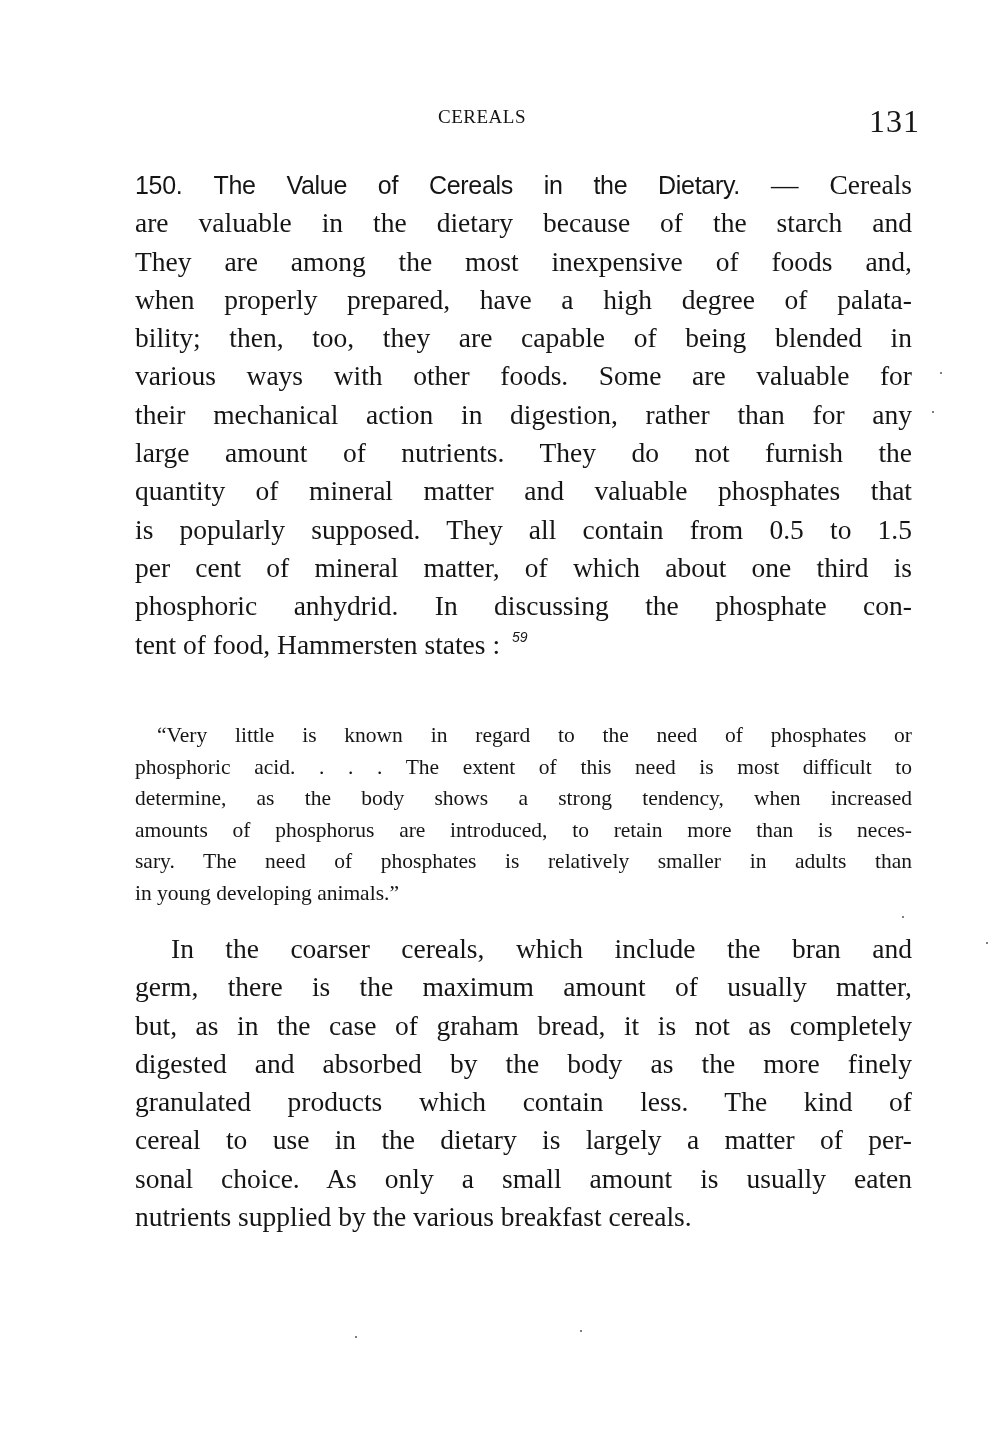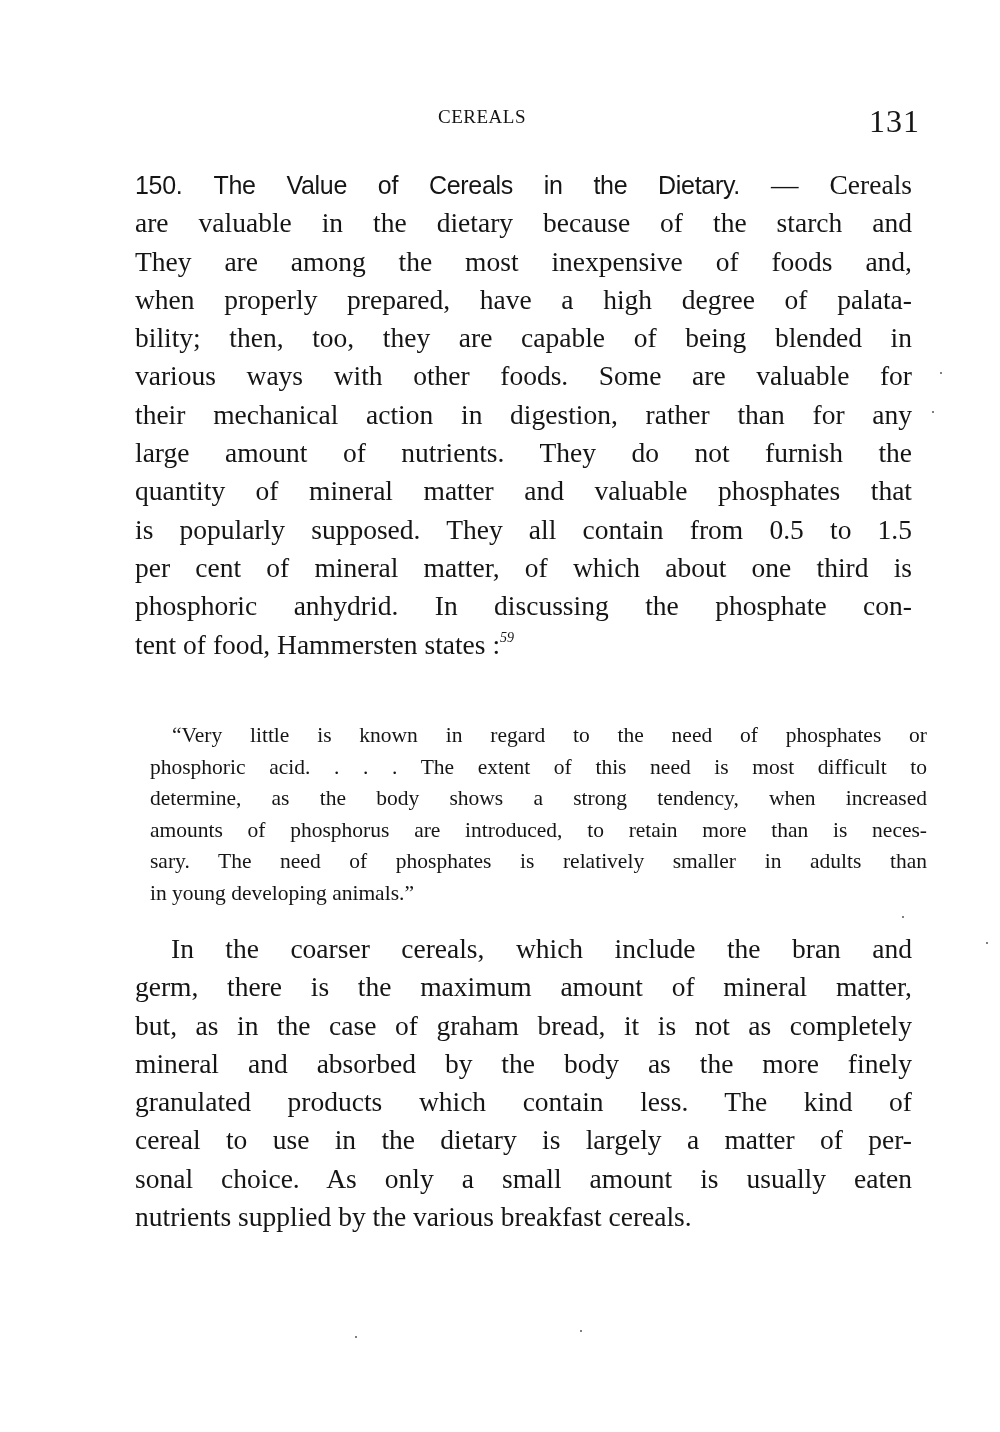--- a/index.html
+++ b/index.html
@@ -55,21 +55,21 @@
       text-align-last: justify;
       width: 777px;
       height: 38.3px;
       line-height: 38.3px;
       font-size: 27.5px;
     }
     .para1 { top: 166px; }
     .para2 { top: 930px; }
     .quote {
       position: absolute;
-      left: 150px;
+      left: 135px;
       top: 720px;
       width: 777px;
     }
     .qline {
       display: block;
       white-space: nowrap;
       text-align: justify;
       text-align-last: justify;
       width: 777px;
       height: 31.6px;
@@ -83,21 +83,22 @@
       font-family: "Liberation Sans", "DejaVu Sans", sans-serif;
       font-weight: normal;
       font-size: 25px;
       letter-spacing: -0.3px;
     }
     .sup {
       font-size: 14px;
       vertical-align: 12px;
       line-height: 0;
       font-style: italic;
-      font-family: Liberation Serif, serif;
+      font-family: Liberation Sans, sans-serif;
+      margin-left: 12px;
     }
     .speck {
       position: absolute;
       background: #555;
       border-radius: 50%;
       width: 2px; height: 2px;
     }
   </style>
 </head>
 <body>
@@ -129,23 +130,23 @@
     <span class="qline indent">“Very little is known in regard to the need of phosphates or</span>
     <span class="qline">phosphoric acid. . . . The extent of this need is most difficult to</span>
     <span class="qline">determine, as the body shows a strong tendency, when increased</span>
     <span class="qline">amounts of phosphorus are introduced, to retain more than is neces-</span>
     <span class="qline">sary. The need of phosphates is relatively smaller in adults than</span>
     <span class="qline last">in young developing animals.”</span>
   </div>
 
   <div class="body-block para2">
     <span class="line indent-big">In the coarser cereals, which include the bran and</span>
-    <span class="line">germ, there is the maximum amount of mineral matter,</span>
+    <span class="line">germ, there is the maximum amount of usually matter,</span>
     <span class="line">but, as in the case of graham bread, it is not as completely</span>
-    <span class="line">mineral and absorbed by the body as the more finely</span>
+    <span class="line">digested and absorbed by the body as the more finely</span>
     <span class="line">granulated products which contain less. The kind of</span>
     <span class="line">cereal to use in the dietary is largely a matter of per-</span>
     <span class="line">sonal choice. As only a small amount is usually eaten</span>
     <span class="line last">nutrients supplied by the various breakfast cereals.</span>
   </div>
 
   <span class="speck" style="left:940px;top:372px;"></span>
   <span class="speck" style="left:932px;top:411px;"></span>
   <span class="speck" style="left:902px;top:916px;"></span>
   <span class="speck" style="left:986px;top:942px;"></span>

